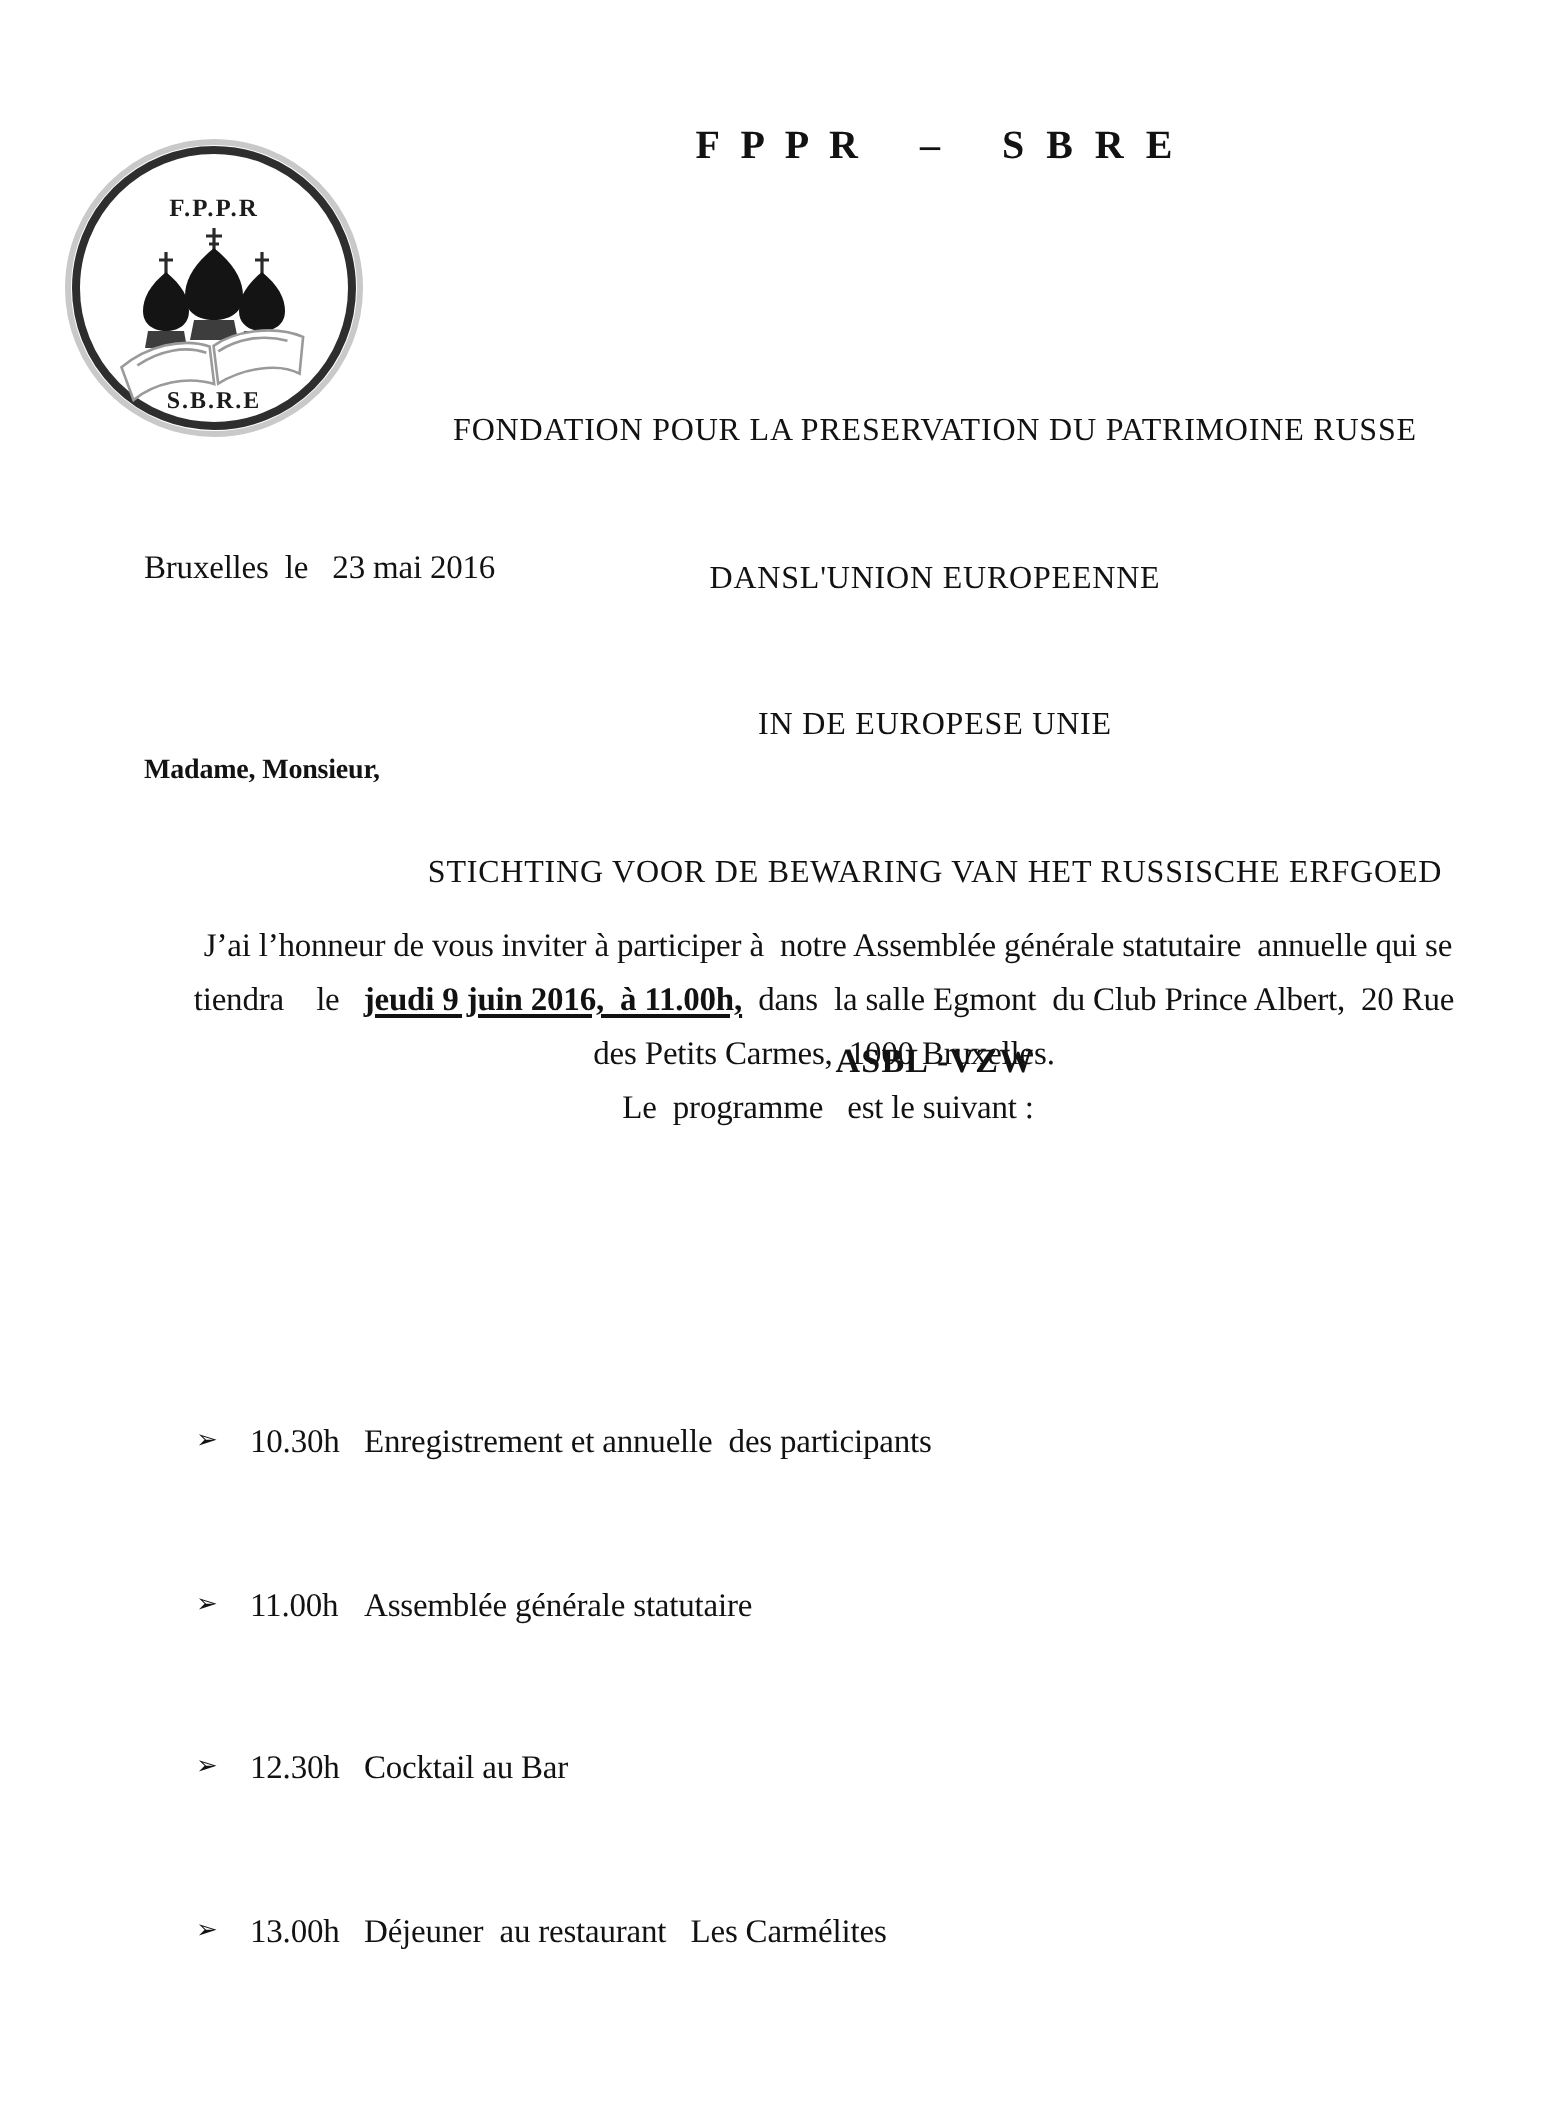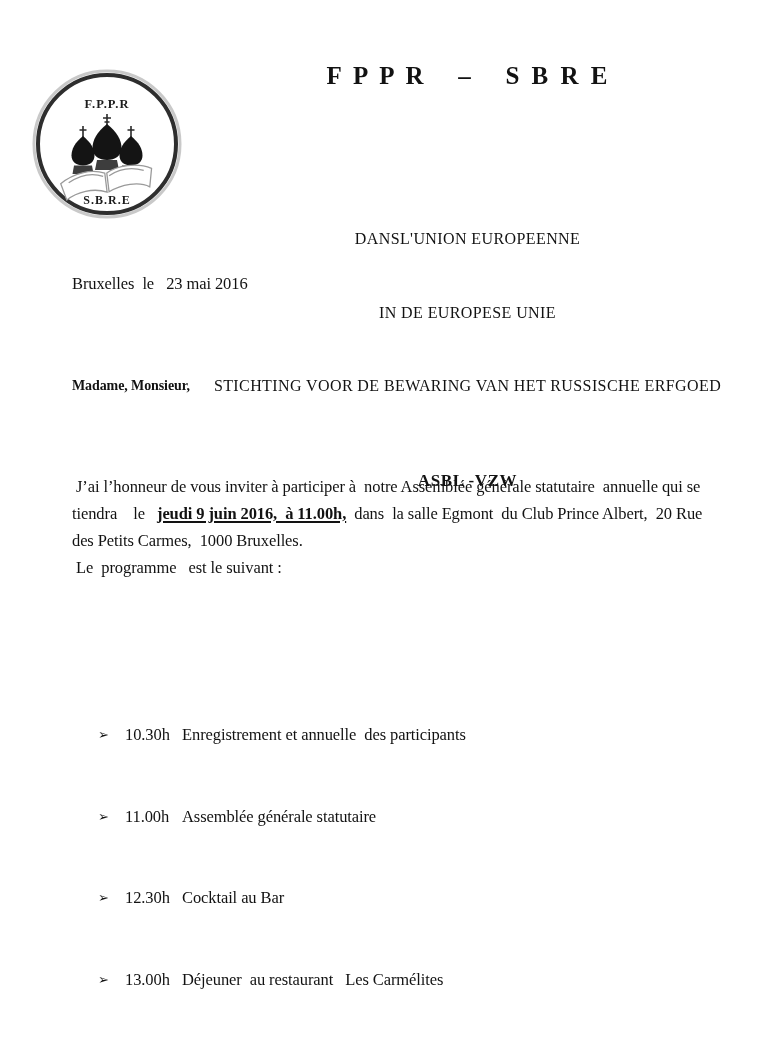--- a/index.html
+++ b/index.html
@@ -6,28 +6,28 @@
   .page{
     position:relative;width:782px;height:1063px;background:#ffffff;
     font-family:"Liberation Serif","DejaVu Serif",serif;color:#121212;
     overflow:hidden;margin:0 auto;
   }
   .page *{white-space:pre-wrap;}
   
   .header{position:relative;height:177px;}
   .logo{position:absolute;left:31px;top:32px;width:152px;height:152px;}
   .header-text{position:absolute;left:193px;right:40px;top:26px;text-align:center;}
-  .doc-title{font-size:25px;font-weight:bold;letter-spacing:1px;word-spacing:4px;margin-bottom:13px;}
+  .doc-title{font-size:20px;font-weight:bold;letter-spacing:1px;word-spacing:4px;margin-bottom:13px;}
   .org-line{font-size:16px;line-height:19.5px;letter-spacing:0.4px;}
   .legal{font-size:17px;font-weight:bold;margin-top:3px;letter-spacing:0.6px;}
   
   .content{margin:0 30px 0 72px;font-size:16.5px;letter-spacing:-0.1px;}
   .date{margin-top:36px;line-height:22px;}
   .salutation{margin-top:20px;font-weight:bold;font-size:14px;line-height:22px;}
-  .intro{line-height:27px;margin-top:16px;}
+  .intro{line-height:27px;margin-top:2px;text-align:center;}
   .bold-underline{font-weight:bold;text-decoration:underline;text-decoration-thickness:2px;text-underline-offset:2px;}
   .programme{margin-top:3px;}
   .prog-item{display:flex;line-height:21.5px;}
   .prog-bullet{width:27px;margin-left:26px;font-family:"DejaVu Sans",sans-serif;font-size:13px;flex:none;}
   .prog-time{width:57px;flex:none;}
 </style>
 </head>
 <body>
 
 <div class="page">
@@ -60,20 +60,21 @@
         </g>
         <text x="76" y="136" text-anchor="middle" font-family="Liberation Serif, serif" font-size="12" font-weight="bold" fill="#1c1c1c" letter-spacing="1">S.B.R.E</text>
       </svg>
     </div>
 
     <div class="header-text">
       <div class="doc-title">F P P R   –   S B R E</div>
       <div>
         
       
+          <div class="org-line">FONDATION POUR LA PRESERVATION DU PATRIMOINE RUSSE</div>
         
           <div class="org-line">DANSL'UNION EUROPEENNE</div>
         
           <div class="org-line">IN DE EUROPESE UNIE</div>
         
           <div class="org-line">STICHTING VOOR DE BEWARING VAN HET RUSSISCHE ERFGOED</div>
         </div>
       <div class="legal">ASBL -VZW</div>
     </div>
   </div>

